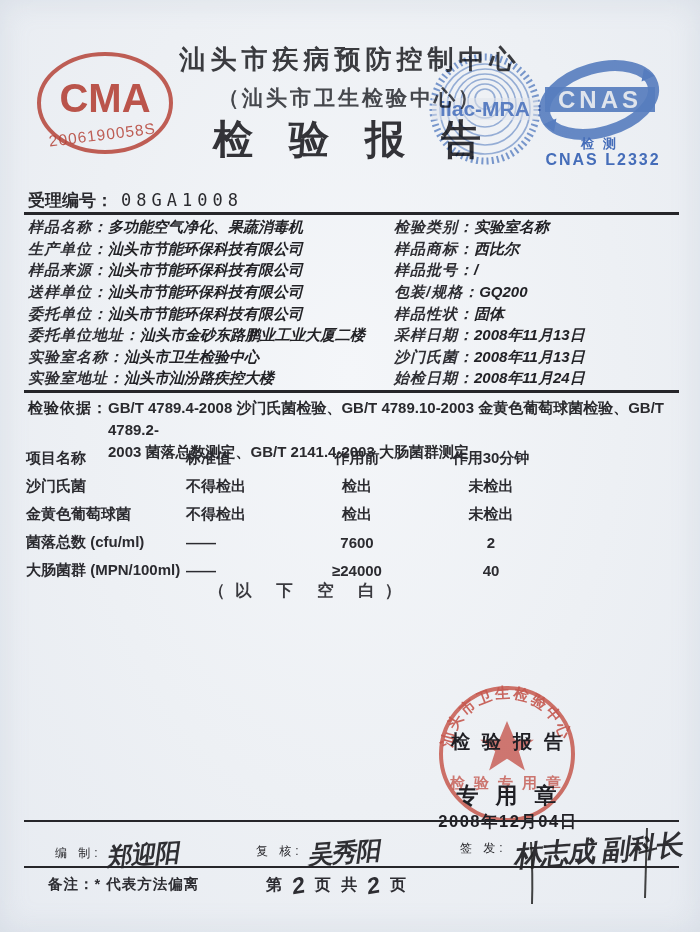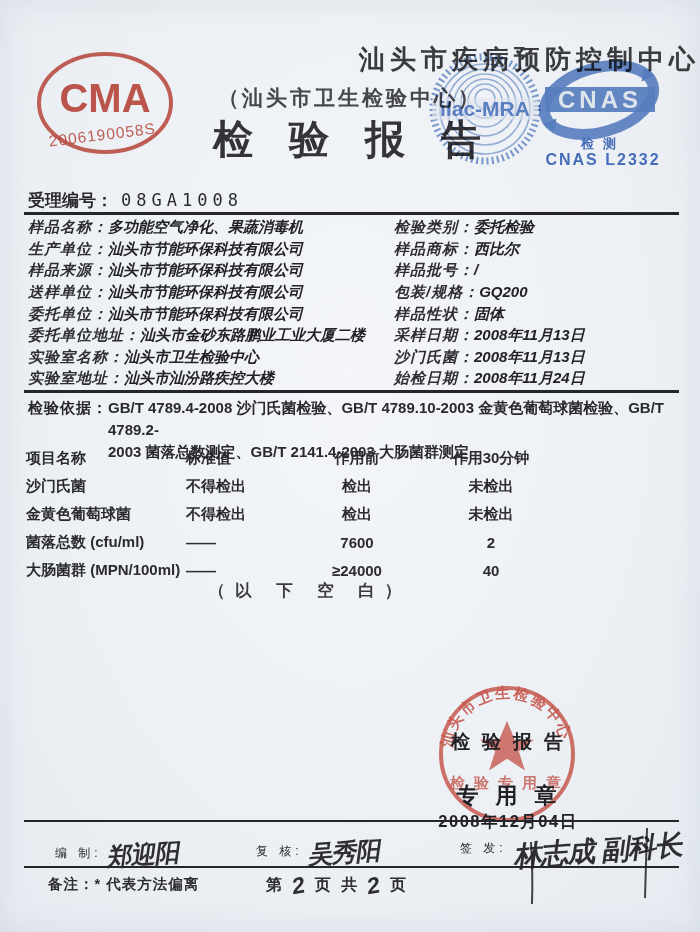--- a/index.html
+++ b/index.html
@@ -6,21 +6,21 @@
   html,body { width:700px; height:932px; }
   body { font-family:"Liberation Sans", sans-serif; color:#26262a; }
   .page {
     position:relative; width:700px; height:932px; overflow:hidden;
     background:radial-gradient(ellipse at 50% 40%, #f4f6f9 0%, #edf0f4 55%, #e7ebf1 100%);
     box-shadow:inset 0 0 30px rgba(140,155,175,.18);
   }
   .abs { position:absolute; }
 
   
-  .title-org { top:42px; left:0; right:0; text-align:right; font-size:26px; font-weight:700; letter-spacing:5px; color:#3a3b3f; }
+  .title-org { top:42px; left:0; right:0; text-align:center; font-size:26px; font-weight:700; letter-spacing:5px; color:#3a3b3f; }
   .title-sub { top:84px; left:0; right:0; text-align:center; font-size:21px; font-weight:600; letter-spacing:3px; color:#45474c; }
   .title-report { top:112px; left:0; right:0; text-align:center; font-size:40px; font-weight:700; letter-spacing:36px; padding-left:30px; color:#333338; }
 
   
   .stamp { mix-blend-mode:multiply; }
   .cma-stamp   { top:48px;  left:34px;  width:142px; height:114px; }
   .ilac-stamp  { top:50px;  left:426px; width:118px; height:118px; opacity:.92; }
   .cnas-stamp  { top:52px;  left:533px; width:140px; height:122px; }
   .seal-stamp  { top:678px; left:424px; width:166px; height:152px; opacity:.9; }
 
@@ -113,21 +113,21 @@
     <text x="70" y="113" text-anchor="middle" font-size="16" letter-spacing="2" fill="#4a74c2" font-weight="bold" font-family="Liberation Sans, sans-serif">CNAS L2332</text>
   </svg>
 
   <div class="abs accept">
     <span>受理编号：</span><span class="val">08GA1008</span>
   </div>
   <div class="abs rule rule1"></div>
 
   <div class="abs info">
     <div class="cell"><span class="lbl">样品名称：</span><span class="val">多功能空气净化、果蔬消毒机</span></div>
-    <div class="cell"><span class="lbl">检验类别：</span><span class="val">委托检验</span></div>
+    <div class="cell"><span class="lbl">检验类别：</span><span class="val">实验室名称</span></div>
     <div class="cell"><span class="lbl">生产单位：</span><span class="val">汕头市节能环保科技有限公司</span></div>
     <div class="cell"><span class="lbl">样品商标：</span><span class="val">西比尔</span></div>
     <div class="cell"><span class="lbl">样品来源：</span><span class="val">汕头市节能环保科技有限公司</span></div>
     <div class="cell"><span class="lbl">样品批号：</span><span class="val">/</span></div>
     <div class="cell"><span class="lbl">送样单位：</span><span class="val">汕头市节能环保科技有限公司</span></div>
     <div class="cell"><span class="lbl">包装/规格：</span><span class="val">GQ200</span></div>
     <div class="cell"><span class="lbl">委托单位：</span><span class="val">汕头市节能环保科技有限公司</span></div>
     <div class="cell"><span class="lbl">样品性状：</span><span class="val">固体</span></div>
     <div class="cell"><span class="lbl">委托单位地址：</span><span class="val">汕头市金砂东路鹏业工业大厦二楼</span></div>
     <div class="cell"><span class="lbl">采样日期：</span><span class="val">2008年11月13日</span></div>

